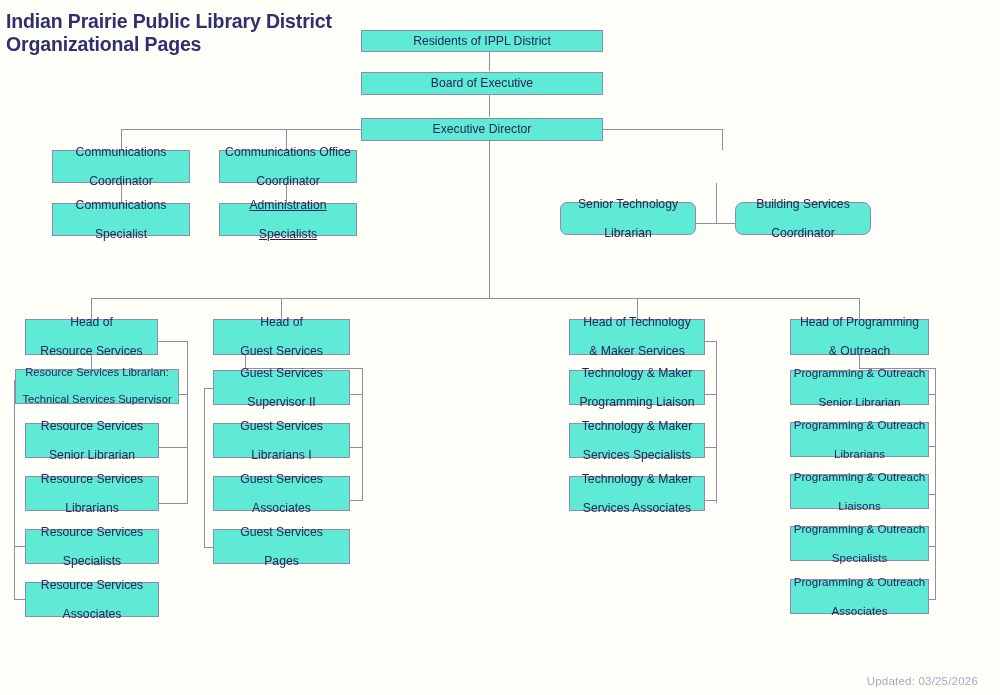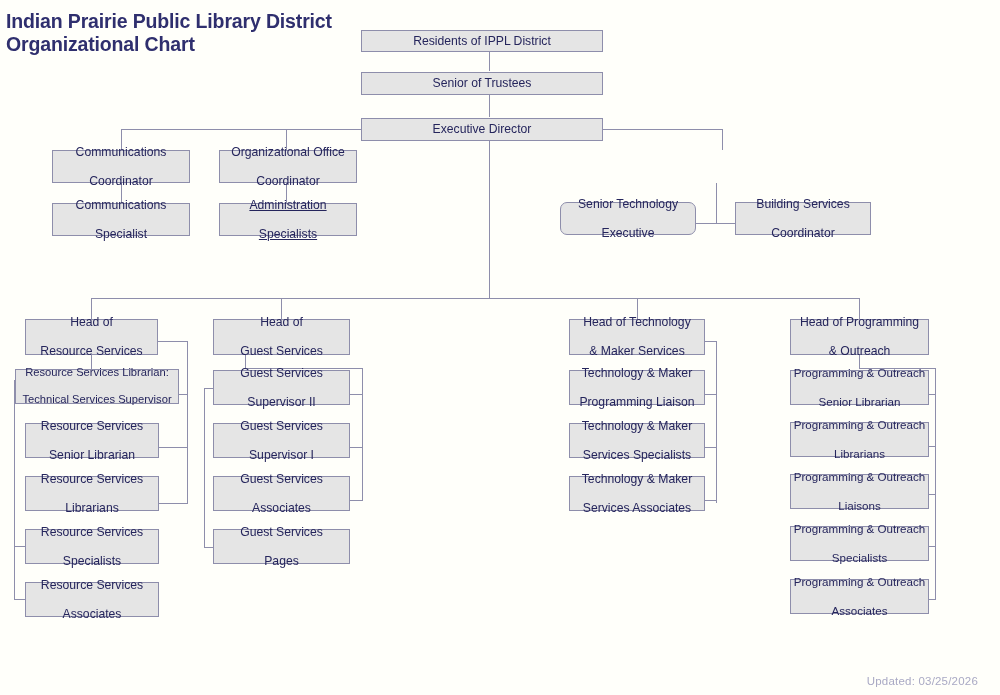--- a/index.html
+++ b/index.html
@@ -31,21 +31,21 @@
     line-height: 23px;
     letter-spacing: -0.15px;
     white-space: nowrap;
   }
 
   
   .node {
     position: absolute;
     box-sizing: border-box;
     border: 1px solid #8e8eab;
-    background: #e5e5e5;
+    background: #5eead4;
     color: #25255c;
     font-size: 12.2px;
     line-height: 14.6px;
     text-align: center;
     display: flex;
     align-items: center;
     justify-content: center;
     padding: 8px 2px;
     z-index: 5;
   }
@@ -70,21 +70,21 @@
     letter-spacing: 0.2px;
   }
 </style>
 </head>
 <body>
 
 <div id="chart-root">
 
   <div id="title-block">
     <div class="title-line">Indian Prairie Public Library District</div>
-    <div class="title-line">Organizational Chart</div>
+    <div class="title-line">Organizational Pages</div>
   </div>
 
   <div class="ln v" style="left:489px; top:52px; height:19px;"></div>
 
   <div class="ln v" style="left:489px; top:95px; height:22px;"></div>
 
   <div class="ln h" style="left:121px; top:129px; width:601px;"></div>
   <div class="ln v" style="left:121px; top:129px; height:21px;"></div>
   <div class="ln v" style="left:286px; top:129px; height:21px;"></div>
   <div class="ln v" style="left:722px; top:129px; height:21px;"></div>
@@ -142,21 +142,21 @@
   <div class="ln h" style="left:927px; top:446px; width:9px;"></div>
   <div class="ln h" style="left:927px; top:494px; width:9px;"></div>
   <div class="ln h" style="left:927px; top:546px; width:9px;"></div>
   <div class="ln h" style="left:927px; top:599px; width:9px;"></div>
 
   <div class="node" style="left:361px; top:30px; width:242px; height:22px;">
     <span>Residents of IPPL District</span>
   </div>
 
   <div class="node" style="left:361px; top:72px; width:242px; height:23px;">
-    <span>Senior of Trustees</span>
+    <span>Board of Executive</span>
   </div>
 
   <div class="node" style="left:361px; top:118px; width:242px; height:23px;">
     <span>Executive Director</span>
   </div>
 
   <div class="node" style="left:52px; top:150px; width:138px; height:33px;">
     <span>
       <span>Communications</span><br>
       <span>Coordinator</span>
@@ -165,41 +165,41 @@
 
   <div class="node" style="left:52px; top:203px; width:138px; height:33px;">
     <span>
       <span>Communications</span><br>
       <span>Specialist</span>
     </span>
   </div>
 
   <div class="node" style="left:219px; top:150px; width:138px; height:33px;">
     <span>
-      <span>Organizational Office</span><br>
+      <span>Communications Office</span><br>
       <span>Coordinator</span>
     </span>
   </div>
 
   <div class="node" style="left:219px; top:203px; width:138px; height:33px;text-decoration:underline;">
     <span>
       <span>Administration</span><br>
       <span>Specialists</span>
     </span>
   </div>
 
 
   <div class="node" style="left:560px; top:202px; width:136px; height:33px;border-radius:7px;">
     <span>
       <span>Senior Technology</span><br>
-      <span>Executive</span>
-    </span>
-  </div>
-
-  <div class="node" style="left:735px; top:202px; width:136px; height:33px;">
+      <span>Librarian</span>
+    </span>
+  </div>
+
+  <div class="node" style="left:735px; top:202px; width:136px; height:33px;border-radius:8px;">
     <span>
       <span>Building Services</span><br>
       <span>Coordinator</span>
     </span>
   </div>
 
   <div class="node" style="left:25px; top:319px; width:133px; height:36px;">
     <span>
       <span>Head of</span><br>
       <span>Resource Services</span>
@@ -251,21 +251,21 @@
   <div class="node" style="left:213px; top:370px; width:137px; height:35px;">
     <span>
       <span>Guest Services</span><br>
       <span>Supervisor II</span>
     </span>
   </div>
 
   <div class="node" style="left:213px; top:423px; width:137px; height:35px;">
     <span>
       <span>Guest Services</span><br>
-      <span>Supervisor I</span>
+      <span>Librarians I</span>
     </span>
   </div>
 
   <div class="node" style="left:213px; top:476px; width:137px; height:35px;">
     <span>
       <span>Guest Services</span><br>
       <span>Associates</span>
     </span>
   </div>
 

